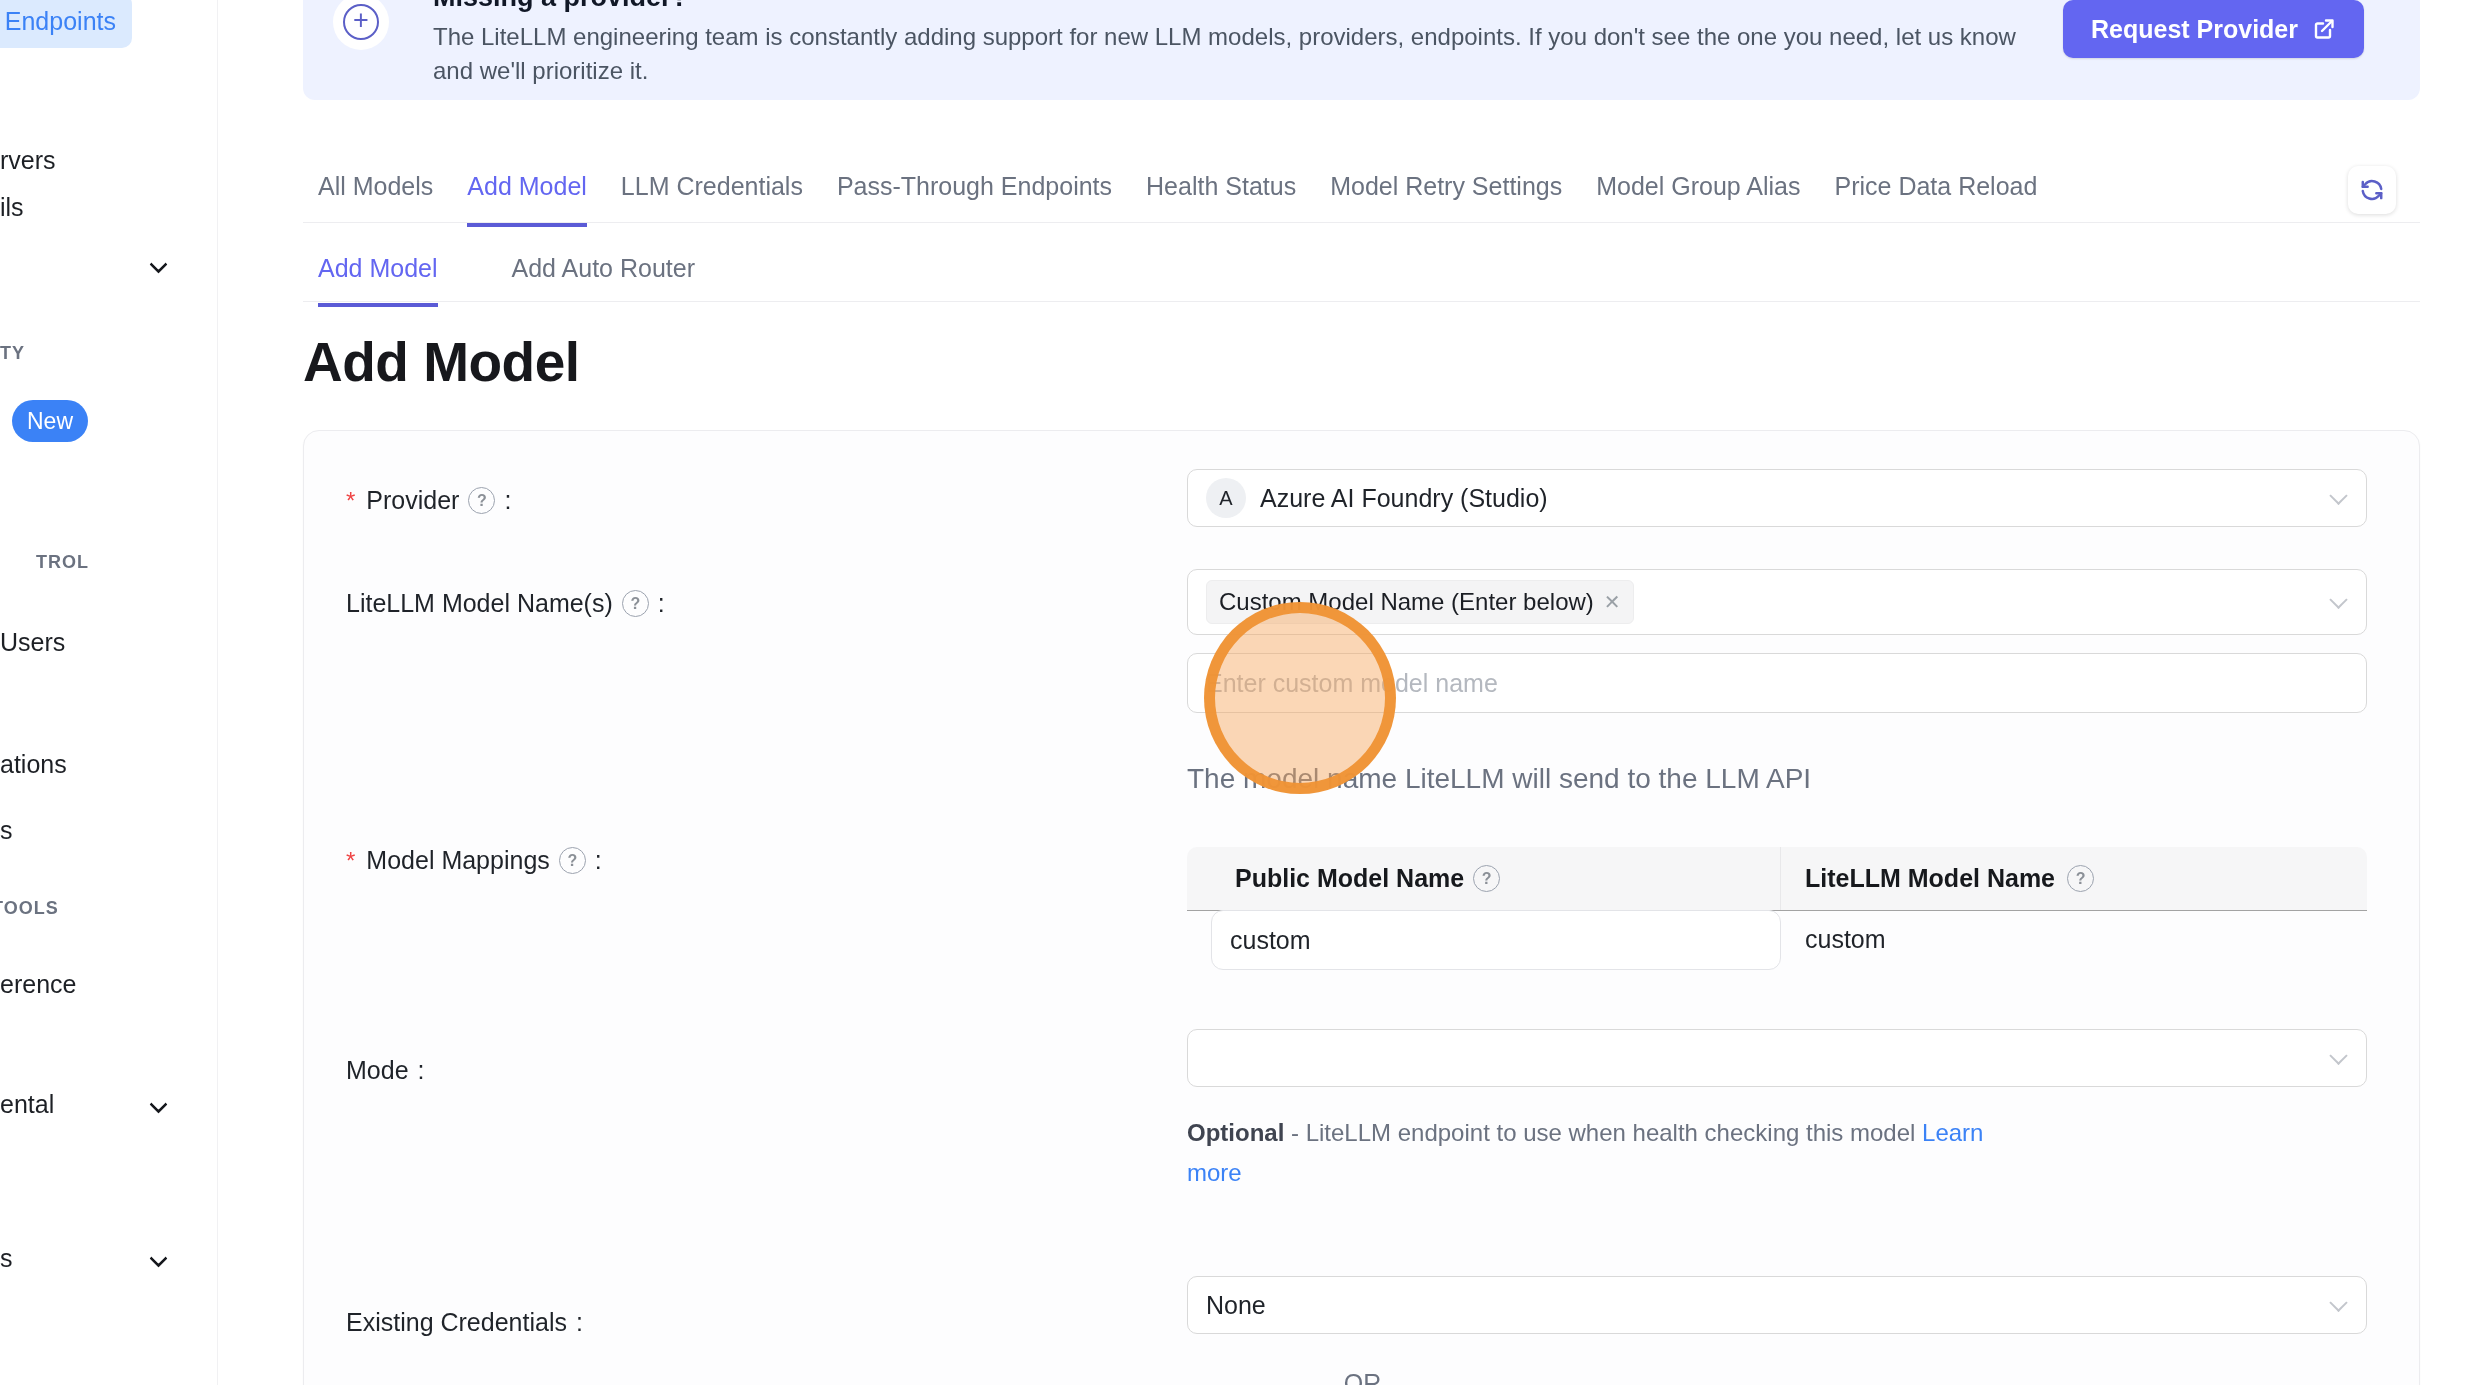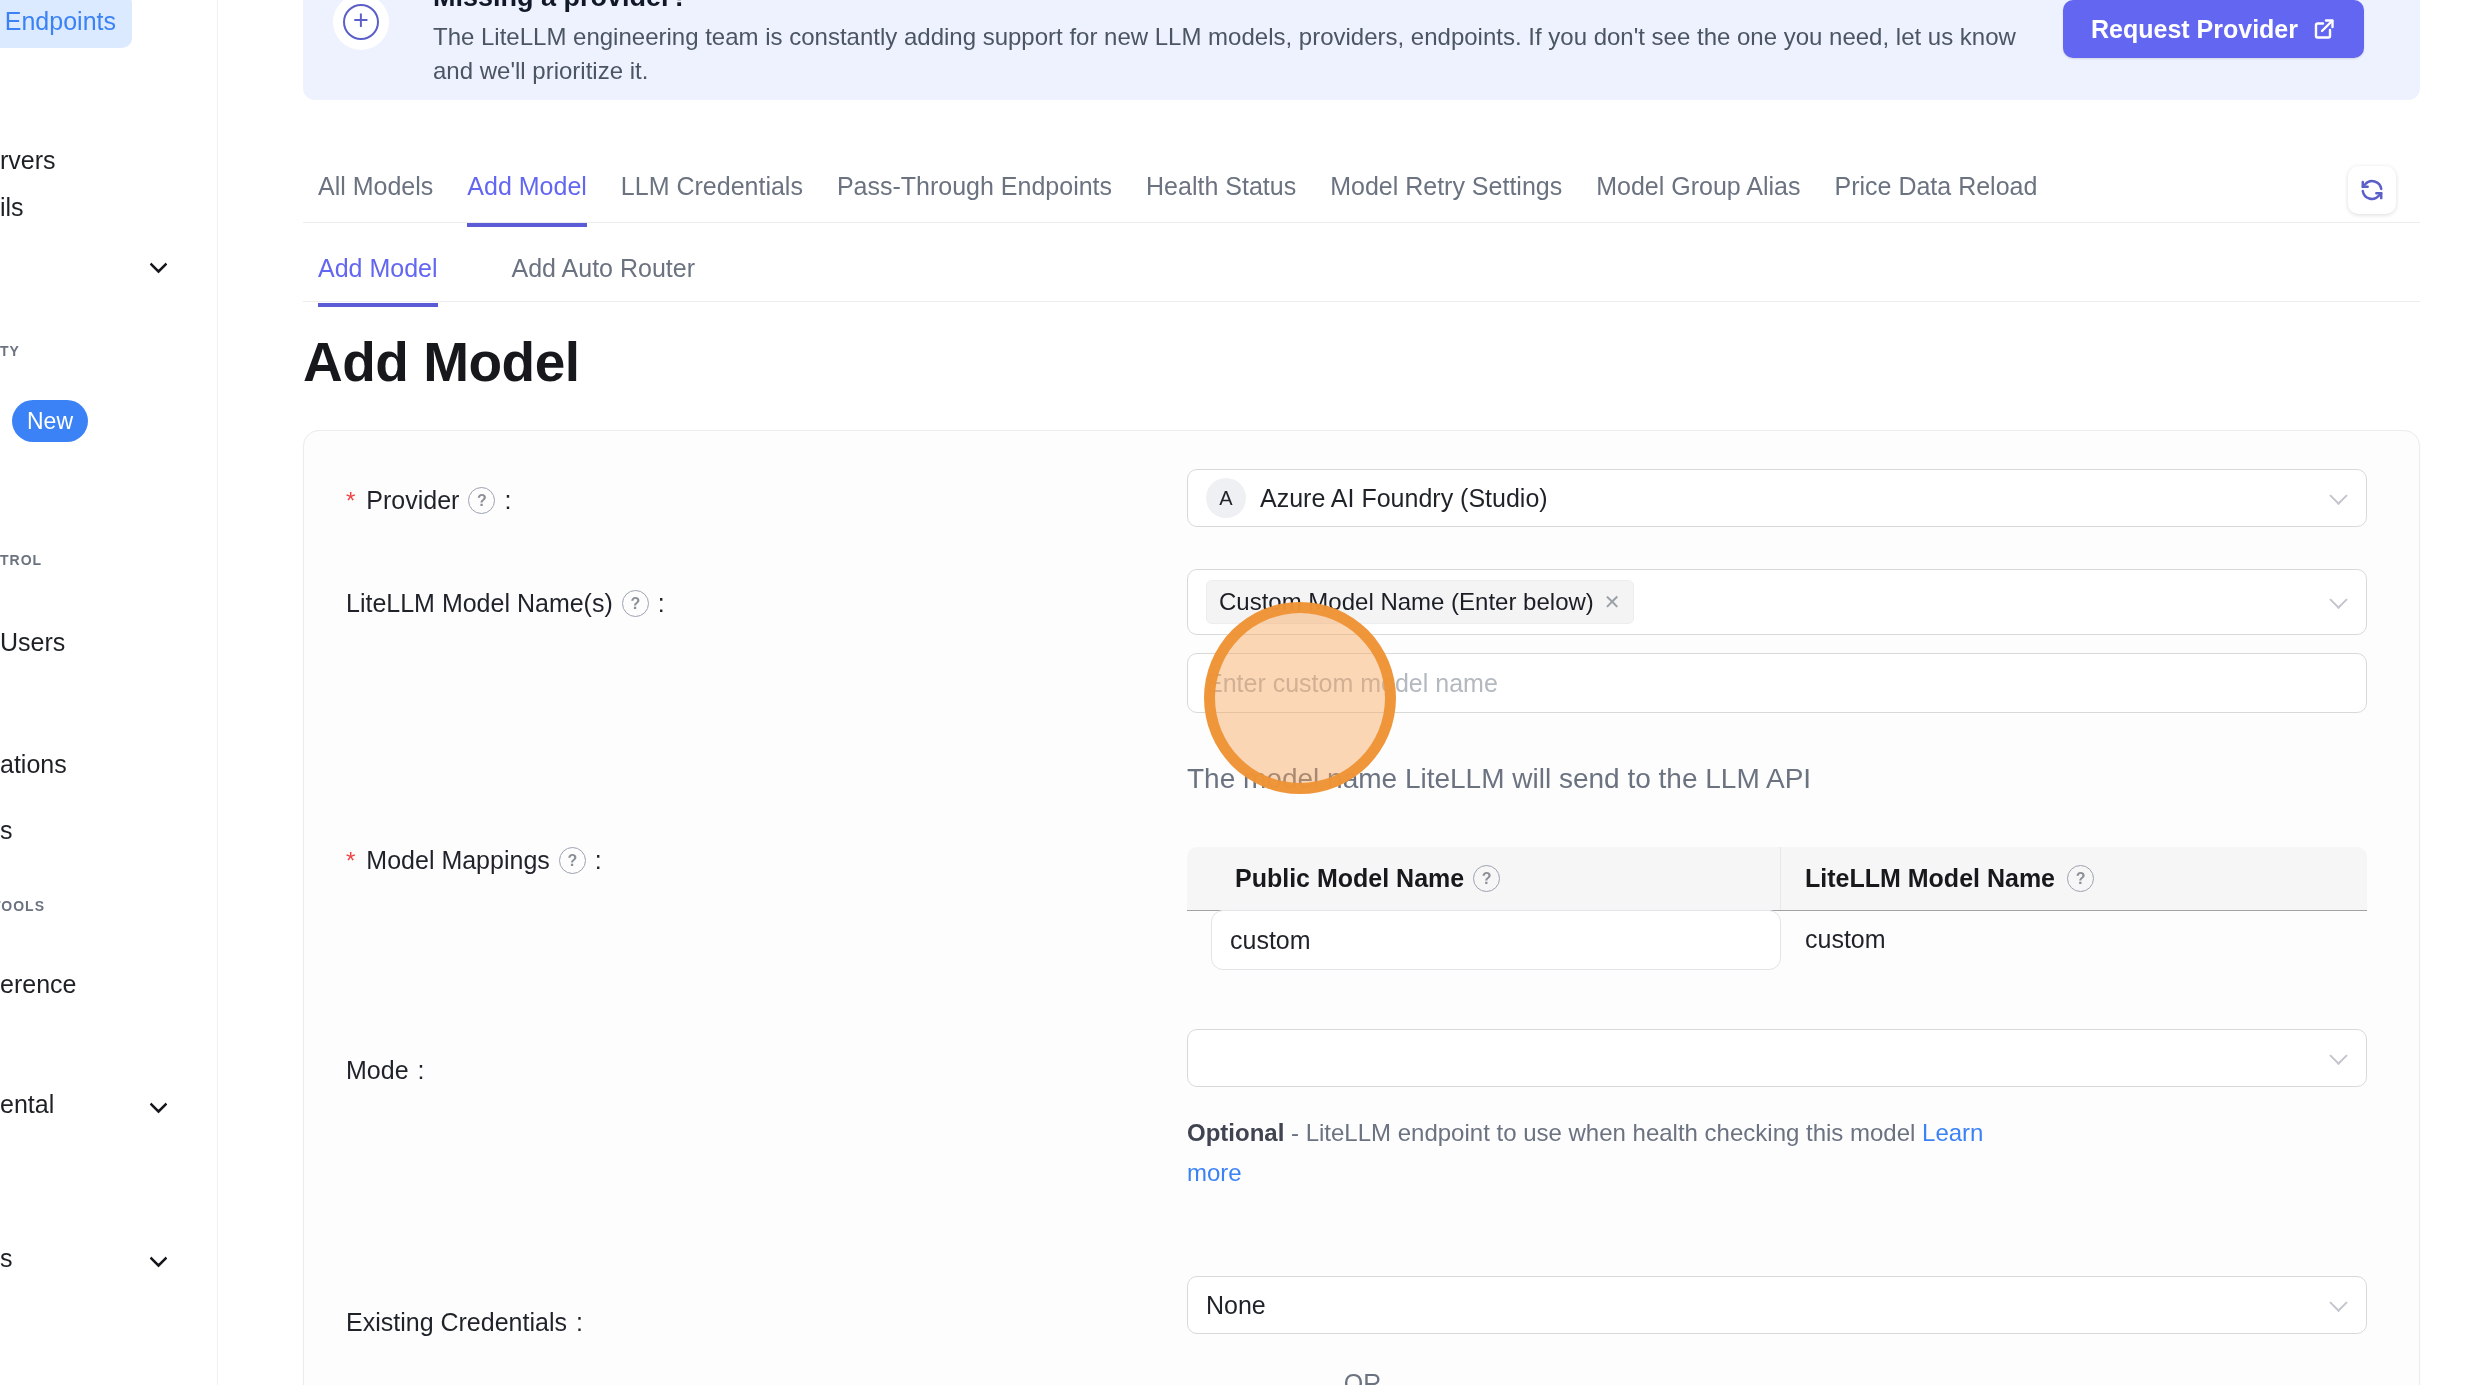--- a/index.html
+++ b/index.html
@@ -6,21 +6,21 @@
   html,body { background:#fff; }
   body { font-family:"Liberation Sans", sans-serif; color:#1f2329; }
   #screen { position:relative; width:2477px; height:1385px; background:#fff; overflow:hidden; }
 
   
   #sidebar { position:absolute; left:0; top:0; width:218px; height:1385px; background:#fff; border-right:1px solid #f1f1f3; }
   .sb-pill { position:absolute; left:-46px; top:-6px; width:178px; height:54px; background:#dbeafe; border-radius:10px;
              display:flex; align-items:center; justify-content:flex-end; padding-right:16px;
              color:#3b82f6; font-size:25px; font-weight:500; cursor:pointer; }
   .sb-item { position:absolute; left:0; font-size:25px; color:#1d2025; cursor:pointer; white-space:nowrap; }
-  .sb-section { position:absolute; left:0; font-size:14px; font-weight:700; letter-spacing:1px; color:#6b7280; white-space:nowrap; }
+  .sb-section { position:absolute; left:0; font-size:18px; font-weight:700; letter-spacing:1px; color:#6b7280; white-space:nowrap; }
   .sb-badge { position:absolute; left:12px; width:76px; height:42px; background:#3b82f6; border-radius:21px;
               color:#fff; font-size:23px; font-weight:500; display:flex; align-items:center; justify-content:center; }
   .sb-chevron { position:absolute; width:18px; height:18px; }
   .sb-chevron::before { content:""; position:absolute; left:2px; top:2px; width:10px; height:10px;
               border-right:3.2px solid #16181d; border-bottom:3.2px solid #16181d; transform:rotate(45deg); border-radius:1px; }
 
   
   #banner { position:absolute; left:303px; top:-52px; width:2117px; height:152px; background:#eef2ff; border-radius:12px; }
   #banner-icon-wrap { position:absolute; left:30px; top:46px; width:56px; height:56px; background:#fff; border-radius:50%;
               display:flex; align-items:center; justify-content:center; }
@@ -106,21 +106,21 @@
     </div>
     <div class="sb-item" style="top:146px;"><span>rvers</span></div>
     <div class="sb-item" style="top:193px;"><span>ils</span></div>
     <div class="sb-item" style="top:252px; width:180px; height:30px;">
       <span class="sb-chevron" style="left:150px; top:4px;"></span>
     </div>
     <div class="sb-section" style="top:343px;">TY</div>
     <div class="sb-item" style="top:398px; width:120px; height:46px;">
       <span class="sb-badge" style="top:2px;">New</span>
     </div>
-    <div class="sb-section" style="top:552px;">TROL</div>
+    <div class="sb-section" style="top:552px;margin-left:36px;">TROL</div>
     <div class="sb-item" style="top:628px;"><span>Users</span></div>
     <div class="sb-item" style="top:750px;"><span>ations</span></div>
     <div class="sb-item" style="top:816px;"><span>s</span></div>
     <div class="sb-section" style="top:898px; left:-8px;">TOOLS</div>
     <div class="sb-item" style="top:970px;"><span>erence</span></div>
     <div class="sb-item" style="top:1090px; width:180px;">
       <span>ental</span>
       <span class="sb-chevron" style="left:150px; top:6px;"></span>
     </div>
     <div class="sb-item" style="top:1244px; width:180px;">

